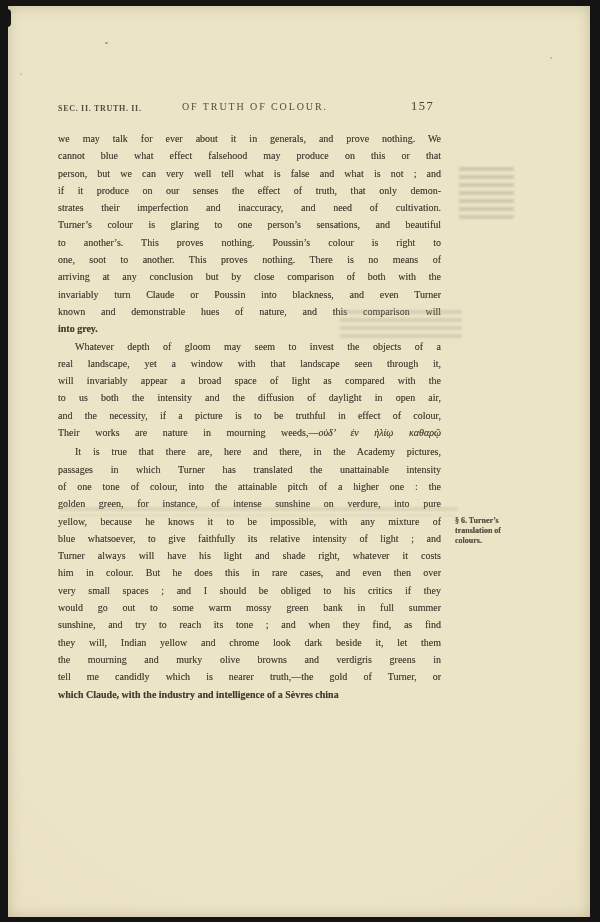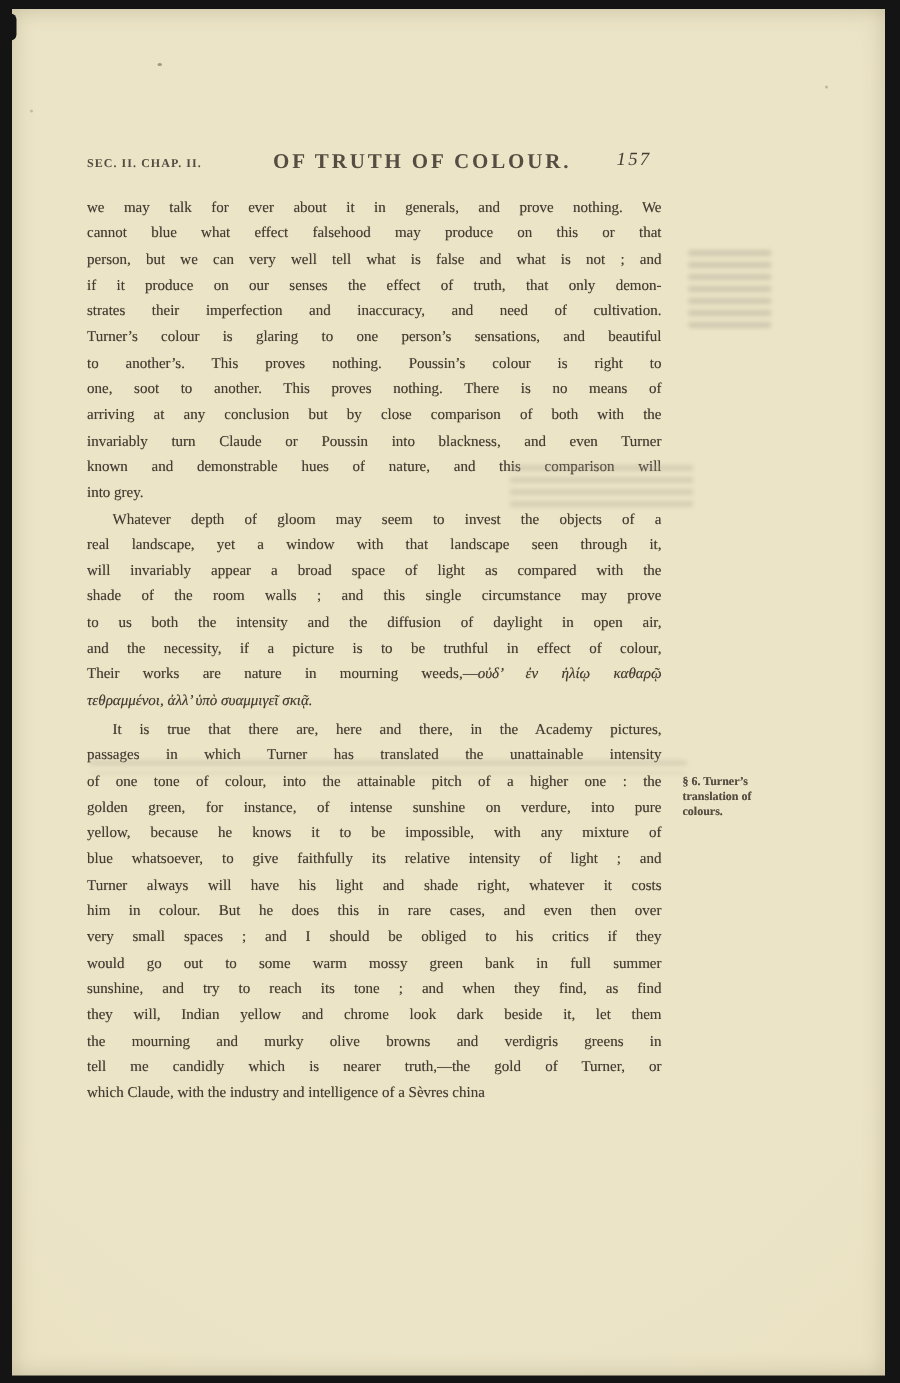--- a/index.html
+++ b/index.html
@@ -17,33 +17,33 @@
     font-family:"Liberation Serif","DejaVu Serif",serif;
   }
   .page{
     position:absolute;left:8px;top:6px;width:582px;height:911px;
     background:radial-gradient(ellipse 120% 100% at 48% 42%, var(--page-bg) 55%, var(--page-bg-edge) 100%);
     box-shadow:inset 0 0 14px rgba(90,80,50,0.25);
   }
   
   .header{position:absolute;left:58px;top:99px;width:383px;height:20px;color:var(--ink-light);}
   .sec-label{position:absolute;left:0;top:5px;font-size:8px;letter-spacing:0.7px;font-weight:600;white-space:nowrap;}
-  .run-title{position:absolute;left:124px;top:2px;font-size:14px;letter-spacing:1.9px;font-weight:700;white-space:nowrap;}
-  .page-num{position:absolute;left:353px;top:0;font-size:12.5px;letter-spacing:1.5px;color:var(--ink);font-style:italic;}
+  .run-title{position:absolute;left:124px;top:2px;font-size:10px;letter-spacing:1.9px;font-weight:400;white-space:nowrap;}
+  .page-num{position:absolute;left:353px;top:0;font-size:12.5px;letter-spacing:1.5px;color:var(--ink);}
   
   .body-col{
     position:absolute;left:58px;top:130px;width:383px;
     font-size:10px;line-height:17.3px;color:var(--ink);
     text-shadow:0 0 0.45px rgba(70,58,44,0.55);
   }
   .paragraph{margin:0;}
   .paragraph.p2{margin-top:0;}
   .paragraph.p3{margin-top:2px;}
   .line{text-align:justify;text-align-last:justify;white-space:normal;}
-  .line.para-end{text-align:center;text-align-last:left;}
+  .line.para-end{text-align:center;text-align-last:left;font-weight:bold;}
   .line.indent{text-indent:17px;}
   
   .margin-note{
     position:absolute;left:455px;top:516px;width:72px;
     font-size:8px;line-height:10px;font-weight:700;
     color:var(--ink-light);text-shadow:0 0 0.3px rgba(70,58,44,0.5);
   }
   
   .ghost{position:absolute;filter:blur(1.3px);opacity:.55;border-radius:2px;pointer-events:none;}
   .ghost.lines{background:repeating-linear-gradient(180deg, transparent 0 4px, var(--showthrough) 4px 8px);}
@@ -58,21 +58,21 @@
   .speck3{left:20px;top:73px;width:2px;height:2px;opacity:.5;}
   i{font-style:italic;}
 </style>
 </head>
 <body>
 
 <div class="scan">
   <div class="page"></div>
 
   <div class="header">
-    <span class="sec-label">SEC. II. CHAP. II.</span>
+    <span class="sec-label">SEC. II. TRUTH. II.</span>
     <span class="run-title">OF TRUTH OF COLOUR.</span>
     <span class="page-num">157</span>
   </div>
 
   <div class="body-col">
       <div class="paragraph p1">
         <div class="line">we may talk for ever about it in generals, and prove nothing. We</div>
         <div class="line">cannot blue what effect falsehood may produce on this or that</div>
         <div class="line">person, but we can very well tell what is false and what is not ; and</div>
         <div class="line">if it produce on our senses the effect of truth, that only demon-</div>
@@ -82,25 +82,23 @@
         <div class="line">one, soot to another. This proves nothing. There is no means of</div>
         <div class="line">arriving at any conclusion but by close comparison of both with the</div>
         <div class="line">invariably turn Claude or Poussin into blackness, and even Turner</div>
         <div class="line">known and demonstrable hues of nature, and this comparison will</div>
         <div class="line para-end">into grey.</div>
       </div>
       <div class="paragraph p2">
         <div class="line indent">Whatever depth of gloom may seem to invest the objects of a</div>
         <div class="line">real landscape, yet a window with that landscape seen through it,</div>
         <div class="line">will invariably appear a broad space of light as compared with the</div>
-        <div class="line">shade of the room walls ; and this single circumstance may prove</div>
         <div class="line">to us both the intensity and the diffusion of daylight in open air,</div>
         <div class="line">and the necessity, if a picture is to be truthful in effect of colour,</div>
         <div class="line">Their works are nature in mourning weeds,—<i>οὐδ’ ἐν ἡλίῳ καθαρῷ</i></div>
-        <div class="line para-end"><i>τεθραμμένοι, ἀλλ’ ὑπὸ συαμμιγεῖ σκιᾷ.</i></div>
       </div>
       <div class="paragraph p3">
         <div class="line indent">It is true that there are, here and there, in the Academy pictures,</div>
         <div class="line">passages in which Turner has translated the unattainable intensity</div>
         <div class="line">of one tone of colour, into the attainable pitch of a higher one : the</div>
         <div class="line">golden green, for instance, of intense sunshine on verdure, into pure</div>
         <div class="line">yellow, because he knows it to be impossible, with any mixture of</div>
         <div class="line">blue whatsoever, to give faithfully its relative intensity of light ; and</div>
         <div class="line">Turner always will have his light and shade right, whatever it costs</div>
         <div class="line">him in colour. But he does this in rare cases, and even then over</div>

